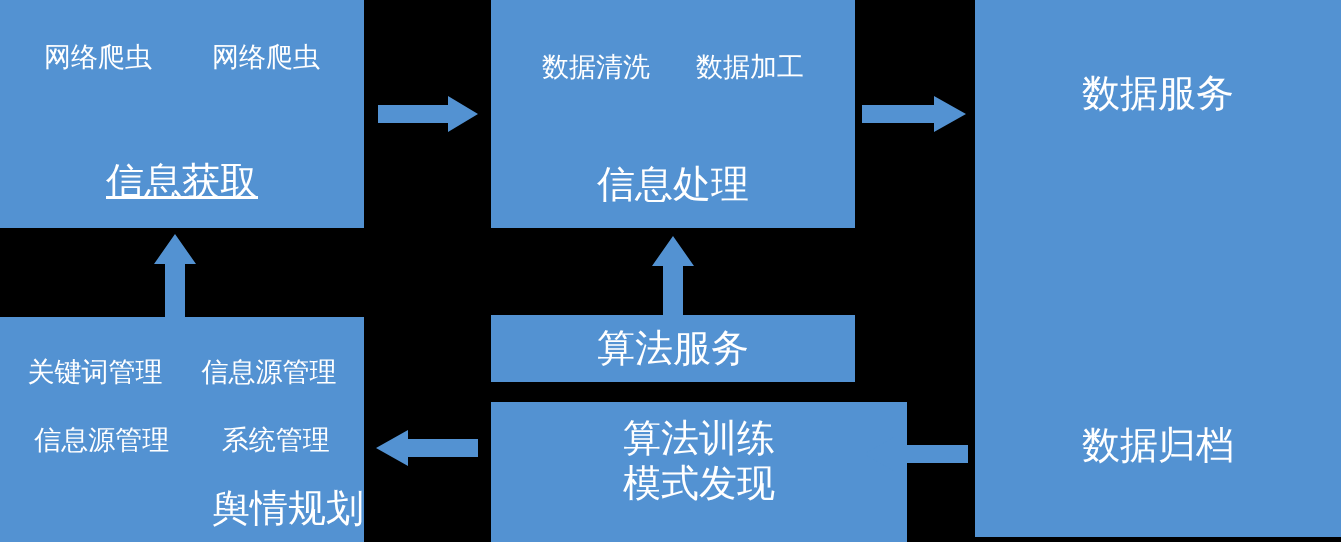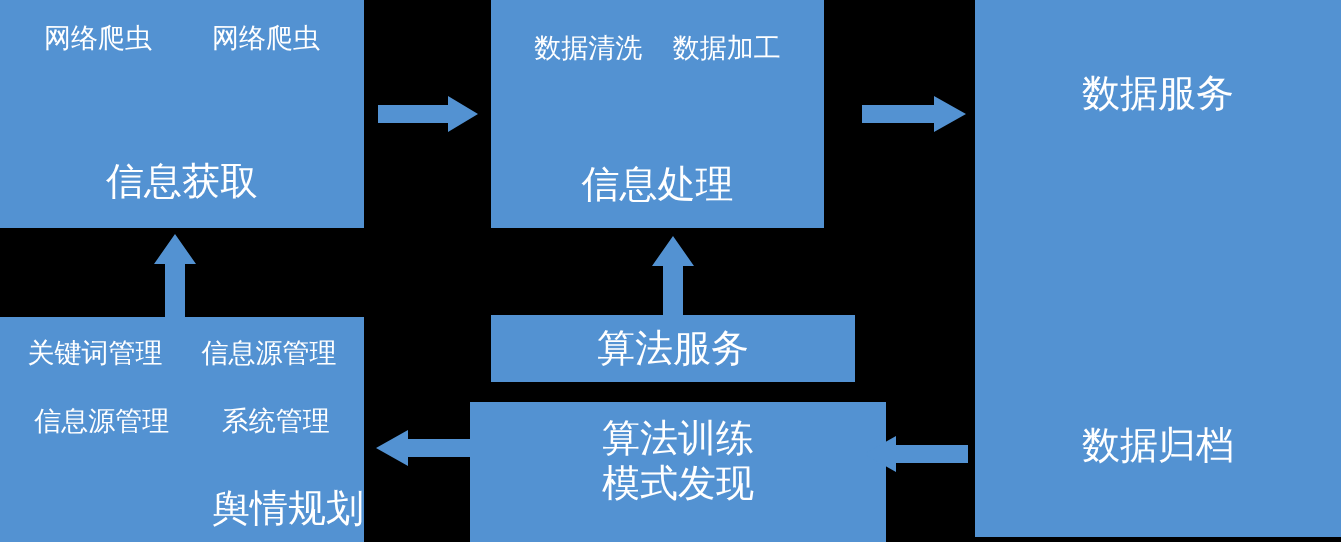--- a/index.html
+++ b/index.html
@@ -26,20 +26,21 @@
   .sub-row {
     position: absolute;
     left: 0;
     right: 0;
     display: flex;
     justify-content: space-around;
     align-items: center;
     font-size: 27px;
     line-height: 1.1;
     white-space: nowrap;
+    margin-top: 19px;
   }
   .sub-item {
     color: #ffffff;
   }
   .box-title {
     position: absolute;
     left: 0;
     right: 0;
     text-align: center;
     font-size: 38px;
@@ -47,42 +48,42 @@
     color: #ffffff;
     white-space: nowrap;
   }
   .title-two-line {
     font-size: 38px;
     line-height: 1.18;
   }
 
   
   #box-info-acquire   { left: 0px;   top: 0px;   width: 364px; height: 228px; }
-  #box-info-process   { left: 491px; top: 0px;   width: 333px; height: 228px; }
+  #box-info-process   { left: 491px; top: 0px;   width: 364px; height: 228px; }
   #box-data-service   { left: 975px; top: 0px;   width: 366px; height: 537px; }
   #box-public-plan    { left: 0px;   top: 317px; width: 364px; height: 225px; }
   #box-algo-service   { left: 491px; top: 315px; width: 364px; height: 67px; text-decoration: underline; }
-  #box-algo-training  { left: 470px; top: 402px; width: 416px; height: 140px; }
+  #box-algo-training  { left: 491px; top: 402px; width: 416px; height: 140px; }
 
   
   .arrow {
     position: absolute;
   }
   .arrow svg { display: block; }
 
   #arrow-acquire-to-process { left: 378px; top: 96px;  width: 100px; height: 36px; }
   #arrow-process-to-service { left: 862px; top: 96px;  width: 104px; height: 36px; }
   #arrow-plan-to-acquire    { left: 154px; top: 234px; width: 42px;  height: 84px; }
   #arrow-algo-to-process    { left: 652px; top: 236px; width: 42px;  height: 80px; }
   #arrow-algo-to-plan       { left: 376px; top: 430px; width: 102px; height: 36px; }
   #arrow-archive-to-algo    { left: 864px; top: 436px; width: 104px; height: 36px; }
 
   
   #box-info-acquire .sub-row   { top: 24px; padding: 0 14px; }
-  #box-info-acquire .box-title { top: 160px; }
+  #box-info-acquire .box-title { top: 160px; text-decoration: underline; }
 
   #box-info-process .sub-row   { top: 34px; padding: 0 28px; }
   #box-info-process .box-title { top: 163px; }
 
   #box-data-service .title-service { top: 72px; }
   #box-data-service .title-archive { top: 424px; }
 
   #box-public-plan .sub-row-1  { top: 22px;  padding: 0 8px; text-align: right; }
   #box-public-plan .sub-row-2  { top: 90px;  padding: 0 8px; }
   #box-public-plan .box-title  { top: 170px; text-align: right; }

